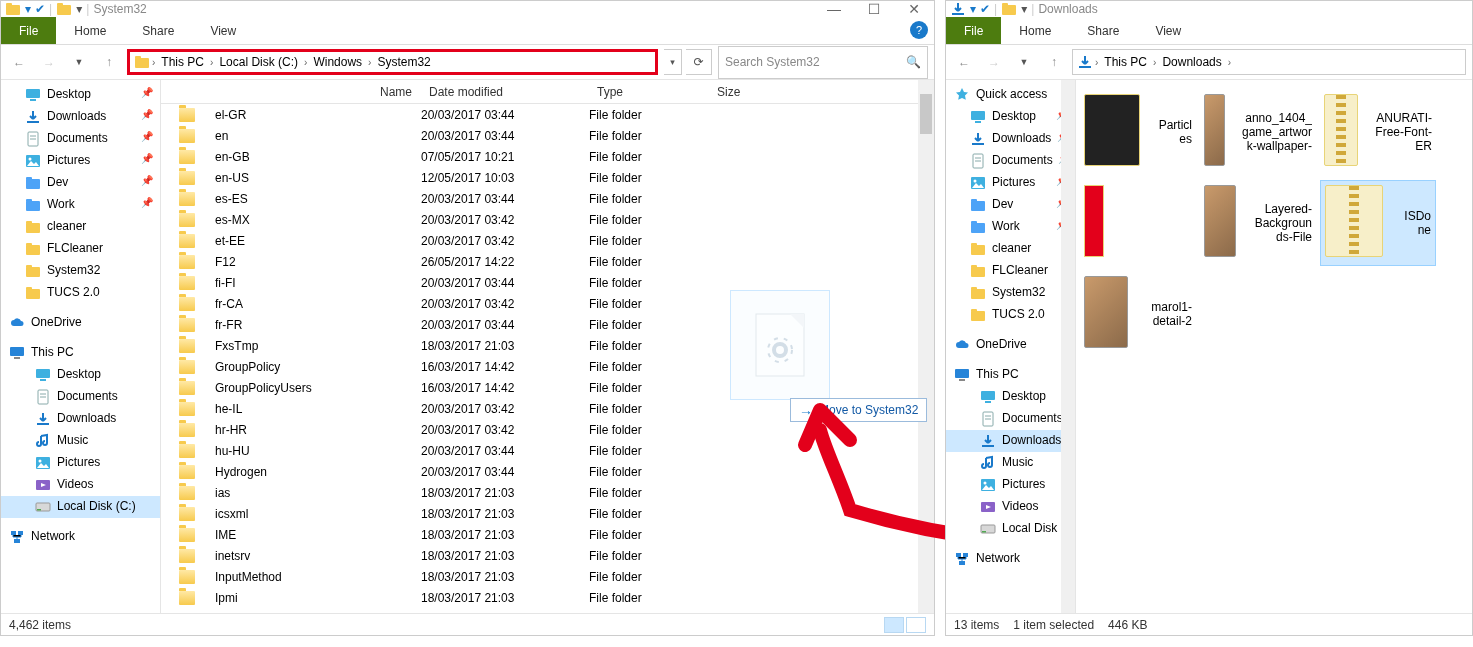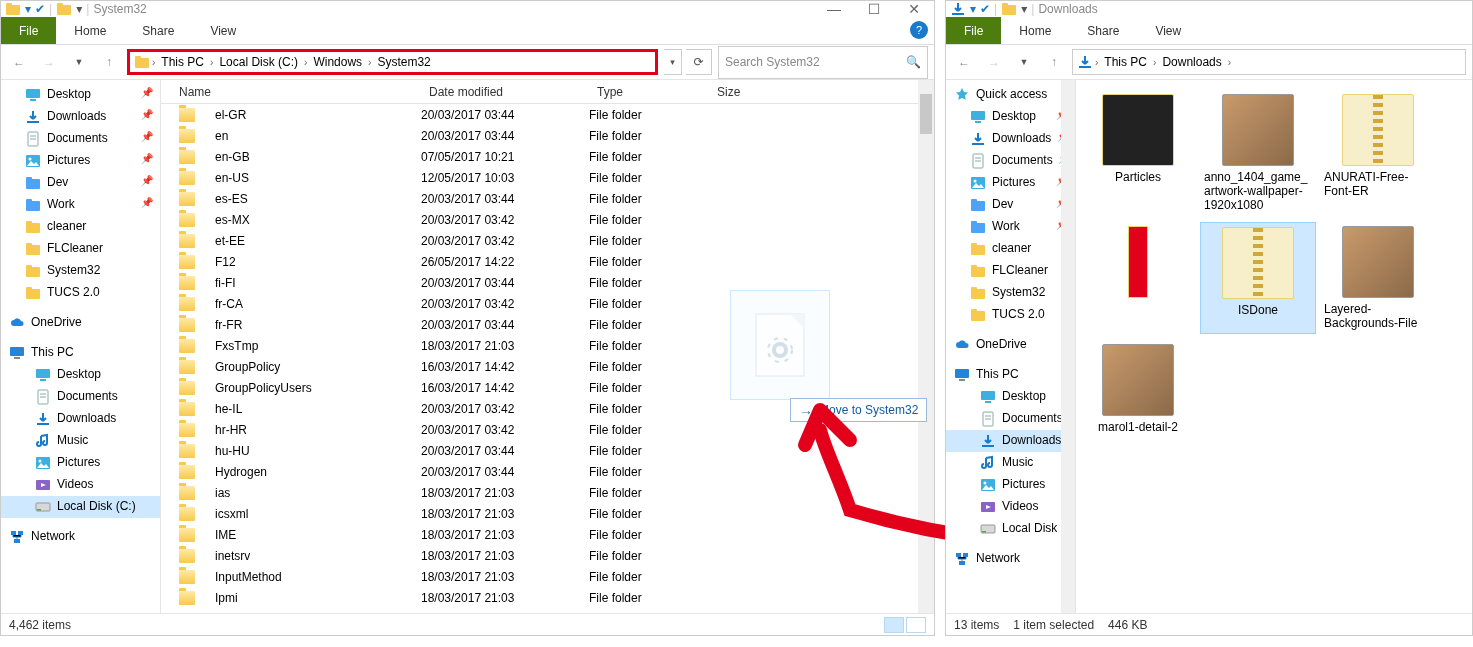--- a/index.html
+++ b/index.html
@@ -42,34 +42,34 @@
 .nav-item { display: flex; align-items: flex-start; gap: 6px; padding: 3px 6px 3px 24px; white-space: nowrap; }
 .nav-item.sel { background: #cde8ff; }
 .nav-item.root { padding-left: 8px; }
 .nav-item.sub { padding-left: 34px; }
 .nav-item .pin { margin-left: auto; color: #888; font-size: 10px; }
 .nav-sep { height: 8px; }
 
 .content { flex: 1; position: relative; overflow: hidden; }
 .cols { display: flex; border-bottom: 1px solid #e5e5e5; height: 24px; align-items: center; color: #333; }
 .cols div { padding: 0 8px; border-right: 1px solid transparent; }
-.c-name { width: 260px; padding-left: 18px !important; }
+.c-name { width: 260px; padding-left: 18px !important; text-align: right; }
 .c-date { width: 120px; }
 .c-type { width: 120px; margin-left: 48px; }
 .c-size { width: 80px; }
 
 .rows { overflow: hidden; }
 .row { display: flex; align-items: center; height: 21px; }
 .row .c-name { display: flex; align-items: center; gap: 20px; }
 .folder-ic { width: 16px; height: 14px; background: linear-gradient(#ffe9a6,#f7ca4d); border-radius: 1px; position: relative; flex: none; }
 .folder-ic::before { content: ""; position: absolute; top: -3px; left: 0; width: 7px; height: 3px; background: #f7ca4d; border-radius: 1px 1px 0 0; }
 
 
 .icon-grid { display: flex; flex-wrap: wrap; align-content: flex-start; padding: 10px 4px; gap: 6px 4px; }
-.lg-item { width: 116px; display: flex; flex-direction: column; align-items: center; text-align: left; padding: 4px; }
+.lg-item { width: 116px; display: flex; flex-direction: row; align-items: center; text-align: right; padding: 4px; gap: 16px; }
 .lg-item.sel { background: #cde8ff; border: 1px solid #99d1ff; }
 .lg-thumb { width: 72px; height: 72px; background: #f7efc9; border: 1px solid #e8d477; border-radius: 2px; margin-bottom: 4px; position: relative; }
 .lg-thumb.zip::after { content: ""; position: absolute; left: 50%; top: 0; bottom: 0; width: 10px; margin-left: -5px; background: repeating-linear-gradient(#d0a83a 0 4px,#f7efc9 4px 8px); }
 .lg-thumb.img { background: linear-gradient(135deg,#c99a6b,#8b6a4a); border: 1px solid #999; }
 .lg-thumb.dark { background: #222; }
 .lg-thumb.red { background: #e3001b; width: 20px; border-radius:0; }
 .lg-label { font-size: 12px; line-height: 14px; word-break: break-word; max-height: 42px; overflow: hidden; }
 
 
 .status { height: 22px; border-top: 1px solid #e5e5e5; display: flex; align-items: center; padding: 0 8px; gap: 14px; color: #333; }
@@ -796,27 +796,27 @@
     <div class="lg-label">anno_1404_game_artwork-wallpaper-1920x1080</div>
           </div>
           <div class="lg-item">
     <div class="lg-thumb zip"></div>
     <div class="lg-label">ANURATI-Free-Font-ER</div>
           </div>
           <div class="lg-item">
     <div class="lg-thumb red"></div>
     <div class="lg-label"></div>
           </div>
+          <div class="lg-item">
+    <div class="lg-thumb img"></div>
+    <div class="lg-label">Layered-Backgrounds-File</div>
+          </div>
           <div class="lg-item sel">
     <div class="lg-thumb zip"></div>
     <div class="lg-label">ISDone</div>
-          </div>
-          <div class="lg-item">
-    <div class="lg-thumb img"></div>
-    <div class="lg-label">Layered-Backgrounds-File</div>
           </div>
           <div class="lg-item">
     <div class="lg-thumb img"></div>
     <div class="lg-label">marol1-detail-2</div>
           </div>
         </div>
     </div>
   </div>
 
   <div class="status">

